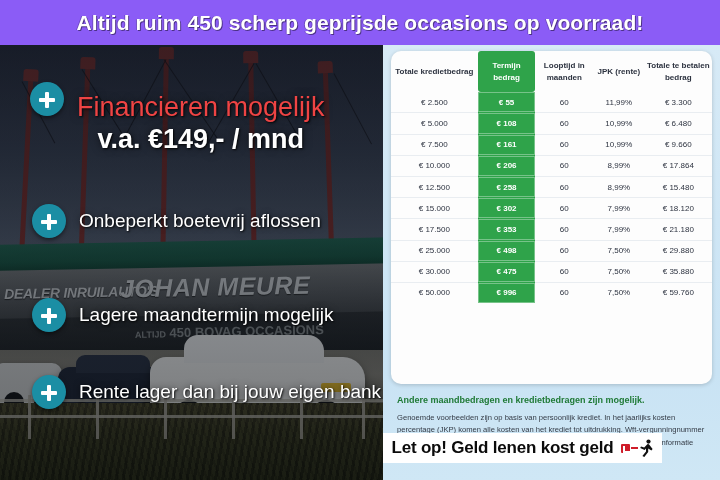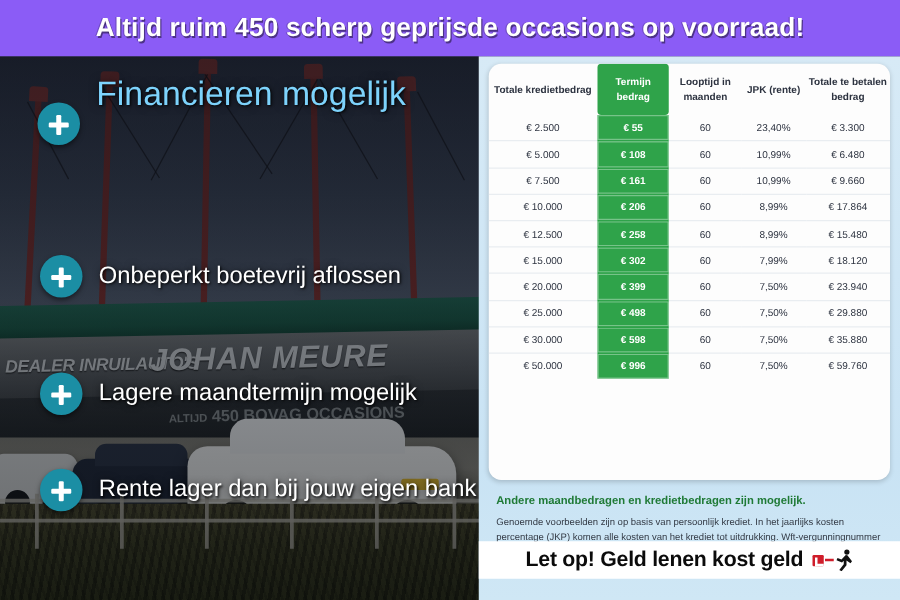--- a/index.html
+++ b/index.html
@@ -66,21 +66,21 @@
   .bullet{position:absolute;display:flex;align-items:center;gap:13px;}
   .plus{width:34px;height:34px;border-radius:50%;background:#1b8ea4;flex:0 0 34px;
         position:relative;box-shadow:0 2px 4px rgba(0,0,0,.5);}
   .plus:before,.plus:after{content:"";position:absolute;background:#fff;border-radius:1px;}
   .plus:before{left:9px;top:15.5px;width:16px;height:4px;}
   .plus:after{left:15px;top:9.5px;width:4px;height:16px;}
   .btxt{color:#fff;font-size:19px;text-shadow:1px 1px 2px rgba(0,0,0,.85),0 0 6px rgba(0,0,0,.6);}
   .b1{left:30px;top:15px;align-items:flex-start;}
   .b1 .plus{margin-top:22px;}
   .b1-lines{display:flex;flex-direction:column;}
-  .b1-l1{color:#7dd3fc;font-size:27px;text-shadow:1px 1px 2px rgba(0,0,0,.85),0 0 8px rgba(0,0,0,.55);line-height:1.15;}
+  .b1-l1{color:#ef4444;font-size:27px;text-shadow:1px 1px 2px rgba(0,0,0,.85),0 0 8px rgba(0,0,0,.55);line-height:1.15;margin-top:32px;}
   .b1-l2{color:#fff;font-size:27px;font-weight:bold;text-align:center;
          text-shadow:1px 1px 2px rgba(0,0,0,.85),0 0 8px rgba(0,0,0,.55);line-height:1.2;}
   .b2{left:32px;top:159px;}
   .b3{left:32px;top:253px;}
   .b4{left:32px;top:330px;}
 
   
   .panel{position:absolute;left:383px;top:45px;width:337px;height:435px;
          background:linear-gradient(180deg,#d7eaf6 0%,#cfe6f5 40%,#c9e3f4 75%,#cfe7f5 100%);z-index:8;}
   .card{position:absolute;left:8px;top:6px;width:321px;height:333px;background:#fdfdfd;
@@ -90,21 +90,21 @@
   tbody td{text-align:center;padding:5.6px 2px;border-top:1px solid #e9edf1;white-space:nowrap;margin-left:40px;}
   tbody tr:first-child td{border-top:none;}
   .colA{width:27%;} .colB{width:18%;} .colC{width:18%;} .colD{width:16%;} .colE{width:21%;}
   th.hl{background:#2fa34a;color:#fff;border-radius:3px;}
   td.hl{background:#2fa34a;color:#fff;font-weight:bold;border-top:1px solid #2fa34a;
         box-shadow:inset 0 0 0 1px rgba(255,255,255,.35);}
 
   .note{position:absolute;left:14px;top:350px;width:308px;}
   .note-h{color:#1f7a36;font-size:9px;font-weight:bold;margin-bottom:7px;}
   .note-p{color:#333a45;font-size:7.6px;line-height:1.62;}
-  .warn{position:absolute;left:0;bottom:17px;width:337px;height:30px;background:#ffffff;
+  .warn{position:absolute;left:0;bottom:17px;width:279px;height:30px;background:#ffffff;
         display:flex;align-items:center;justify-content:center;gap:7px;}
   .warn-t{color:#0b0b0b;font-size:17px;font-weight:bold;letter-spacing:-.2px;}
   .afm{display:flex;align-items:center;gap:1px;}
   .afm .bx{width:9px;height:9px;background:#cf1d2a;border-radius:1px;position:relative;}
   .afm .bx:after{content:"";position:absolute;left:2px;top:2px;width:5px;height:5px;
                  border-left:2px solid #fff;border-bottom:2px solid #fff;}
   .afm .cord{width:7px;height:2px;background:#cf1d2a;}
 </style>
 </head>
 <body>
@@ -176,20 +176,21 @@
     </div>
 
     <div class="photo-tint"></div>
   </div>
 
   <div class="bullets">
     <div class="bullet b1">
       <div class="plus"></div>
       <div class="b1-lines">
         <div class="b1-l1">Financieren mogelijk</div>
+        <div class="b1-l2">v.a. €149,- / mnd</div>
       </div>
     </div>
     <div class="bullet b3">
       <div class="plus"></div>
       <div class="btxt">Lagere maandtermijn mogelijk</div>
     </div>
     <div class="bullet b2">
       <div class="plus"></div>
       <div class="btxt">Onbeperkt boetevrij aflossen</div>
     </div>
@@ -209,21 +210,21 @@
             <th class="colC">Looptijd in maanden</th>
             <th class="colD">JPK (rente)</th>
             <th class="colE">Totale te betalen bedrag</th>
           </tr>
         </thead>
         <tbody id="rates-body">
             <tr>
               <td class="colA">€ 2.500</td>
               <td class="colB hl">€ 55</td>
               <td class="colC">60</td>
-              <td class="colD">23,40%</td>
+              <td class="colD">11,99%</td>
               <td class="colE">€ 3.300</td>
             </tr>
             <tr>
               <td class="colA">€ 5.000</td>
               <td class="colB hl">€ 108</td>
               <td class="colC">60</td>
               <td class="colD">10,99%</td>
               <td class="colE">€ 6.480</td>
             </tr>
             <tr>
@@ -248,36 +249,36 @@
               <td class="colE">€ 15.480</td>
             </tr>
             <tr>
               <td class="colA">€ 15.000</td>
               <td class="colB hl">€ 302</td>
               <td class="colC">60</td>
               <td class="colD">7,99%</td>
               <td class="colE">€ 18.120</td>
             </tr>
             <tr>
-              <td class="colA">€ 20.000</td>
-              <td class="colB hl">€ 399</td>
-              <td class="colC">60</td>
-              <td class="colD">7,50%</td>
-              <td class="colE">€ 23.940</td>
+              <td class="colA">€ 17.500</td>
+              <td class="colB hl">€ 353</td>
+              <td class="colC">60</td>
+              <td class="colD">7,99%</td>
+              <td class="colE">€ 21.180</td>
             </tr>
             <tr>
               <td class="colA">€ 25.000</td>
               <td class="colB hl">€ 498</td>
               <td class="colC">60</td>
               <td class="colD">7,50%</td>
               <td class="colE">€ 29.880</td>
             </tr>
             <tr>
               <td class="colA">€ 30.000</td>
-              <td class="colB hl">€ 598</td>
+              <td class="colB hl">€ 475</td>
               <td class="colC">60</td>
               <td class="colD">7,50%</td>
               <td class="colE">€ 35.880</td>
             </tr>
             <tr>
               <td class="colA">€ 50.000</td>
               <td class="colB hl">€ 996</td>
               <td class="colC">60</td>
               <td class="colD">7,50%</td>
               <td class="colE">€ 59.760</td>

